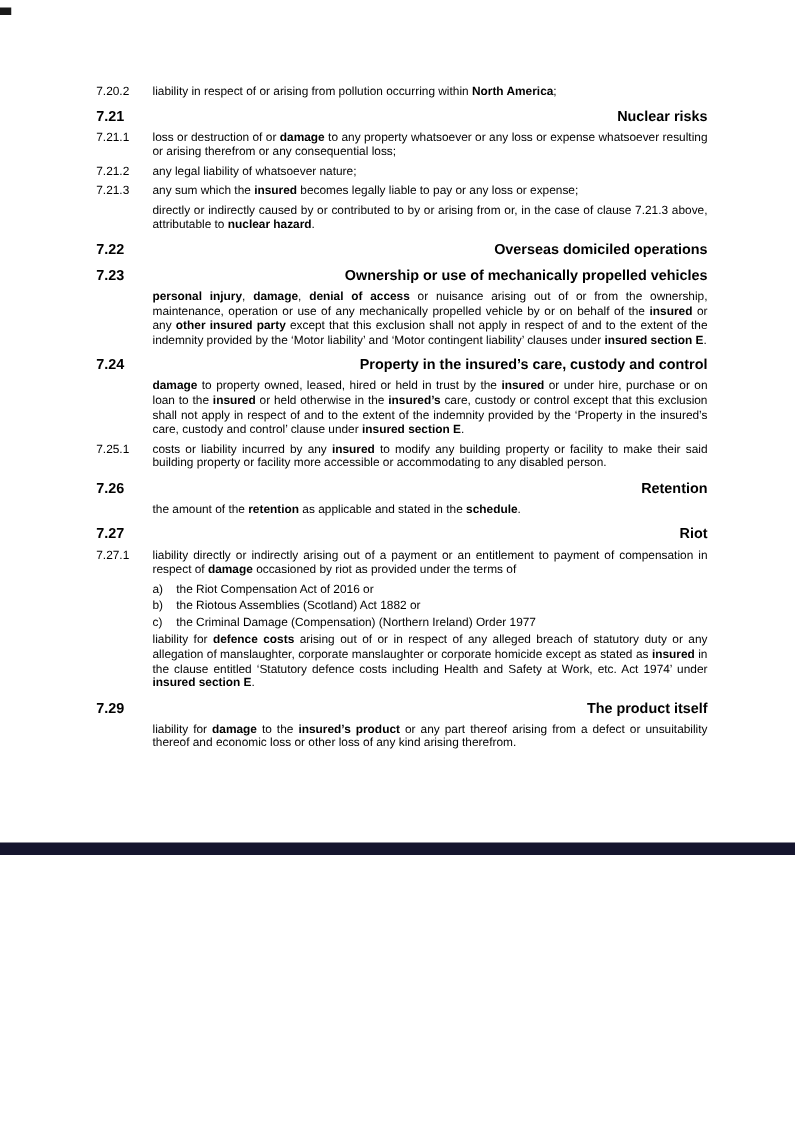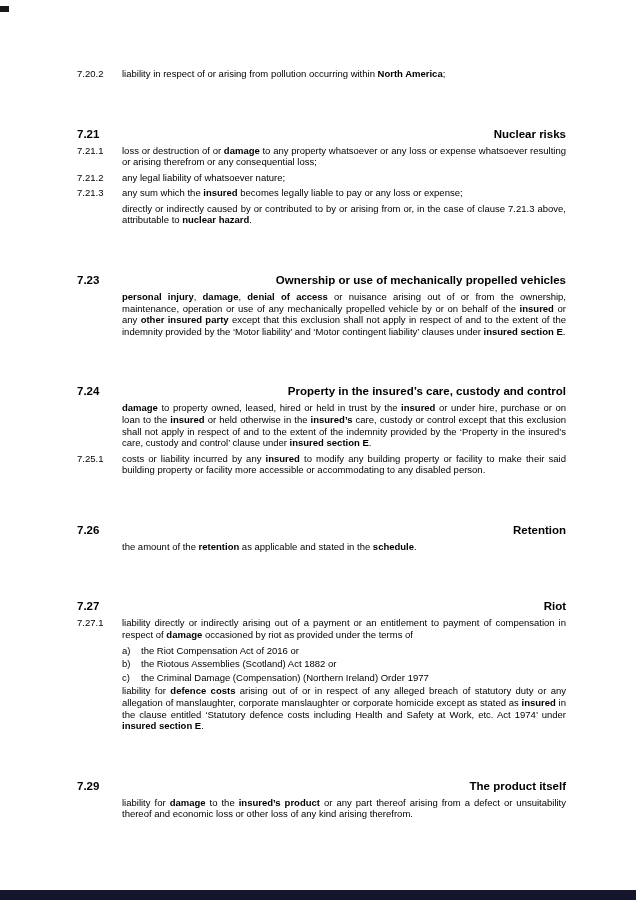--- a/index.html
+++ b/index.html
@@ -4,37 +4,37 @@
 <style>
   * { box-sizing: border-box; }
   html, body { margin: 0; padding: 0; }
   body {
     width: 636px; height: 900px;
     background: #ffffff;
     font-family: "Liberation Sans", "DejaVu Sans", sans-serif;
     color: #000;
     overflow: hidden;
   }
-  .page { position: relative; width: 636px; height: 900px; background: #fff; }
+  .page { position: relative; width: 636px; height: 684px; background: #fff; }
 
   .artifact-top { position: absolute; left: 0; top: 6px; width: 9px; height: 6px; background: #1a1a1a; }
   .artifact-bottom { position: absolute; left: 0; bottom: 0; width: 636px; height: 10px; background: #15152e; }
 
   .doc { position: absolute; left: 77px; top: 68px; width: 489px; }
 
   .block { display: flex; align-items: baseline; }
   .block.p  { margin-bottom: 4px; }
   .block.li { margin-bottom: 2px; }
   .block.h  { margin-top: 7px; margin-bottom: 4px; }
 
   .num {
     flex: 0 0 45px;
     font-size: 9.5px; line-height: 1.22;
   }
-  .block.h .num { font-weight: 700; font-size: 11.5px; line-height: 1.22; margin-top: 40px; }
+  .block.h .num { font-weight: 700; font-size: 11.5px; line-height: 1.22; }
 
   .body {
     flex: 1;
     font-size: 9.5px; line-height: 1.22;
     text-align: justify;
   }
   .block.h .body { font-weight: 700; font-size: 11.5px; text-align: right; }
   b { font-weight: 700; }
 
   .marker { display: inline-block; width: 19px; }
@@ -68,20 +68,24 @@
         <div class="num">7.21.2</div>
         <div class="body"><span>any legal liability of whatsoever nature;</span></div>
       </div>
       <div class="block p">
         <div class="num">7.21.3</div>
         <div class="body"><span>any sum which the </span><b>insured</b><span> becomes legally liable to pay or any loss or expense;</span></div>
       </div>
       <div class="block p">
         <div class="num"></div>
         <div class="body"><span>directly or indirectly caused by or contributed to by or arising from or, in the case of clause 7.21.3 above, attributable to </span><b>nuclear hazard</b><span>.</span></div>
+      </div>
+      <div class="block h">
+        <div class="num">7.22</div>
+        <div class="body">Overseas domiciled operations</div>
       </div>
       <div class="block h">
         <div class="num">7.23</div>
         <div class="body">Ownership or use of mechanically propelled vehicles</div>
       </div>
       <div class="block p">
         <div class="num"></div>
         <div class="body"><b>personal injury</b><span>, </span><b>damage</b><span>, </span><b>denial of access</b><span> or nuisance arising out of or from the ownership, maintenance, operation or use of any mechanically propelled vehicle by or on behalf of the </span><b>insured</b><span> or any </span><b>other insured party</b><span> except that this exclusion shall not apply in respect of and to the extent of the indemnity provided by the ‘Motor liability’ and ‘Motor contingent liability’ clauses under </span><b>insured section E</b><span>.</span></div>
       </div>
       <div class="block h">

